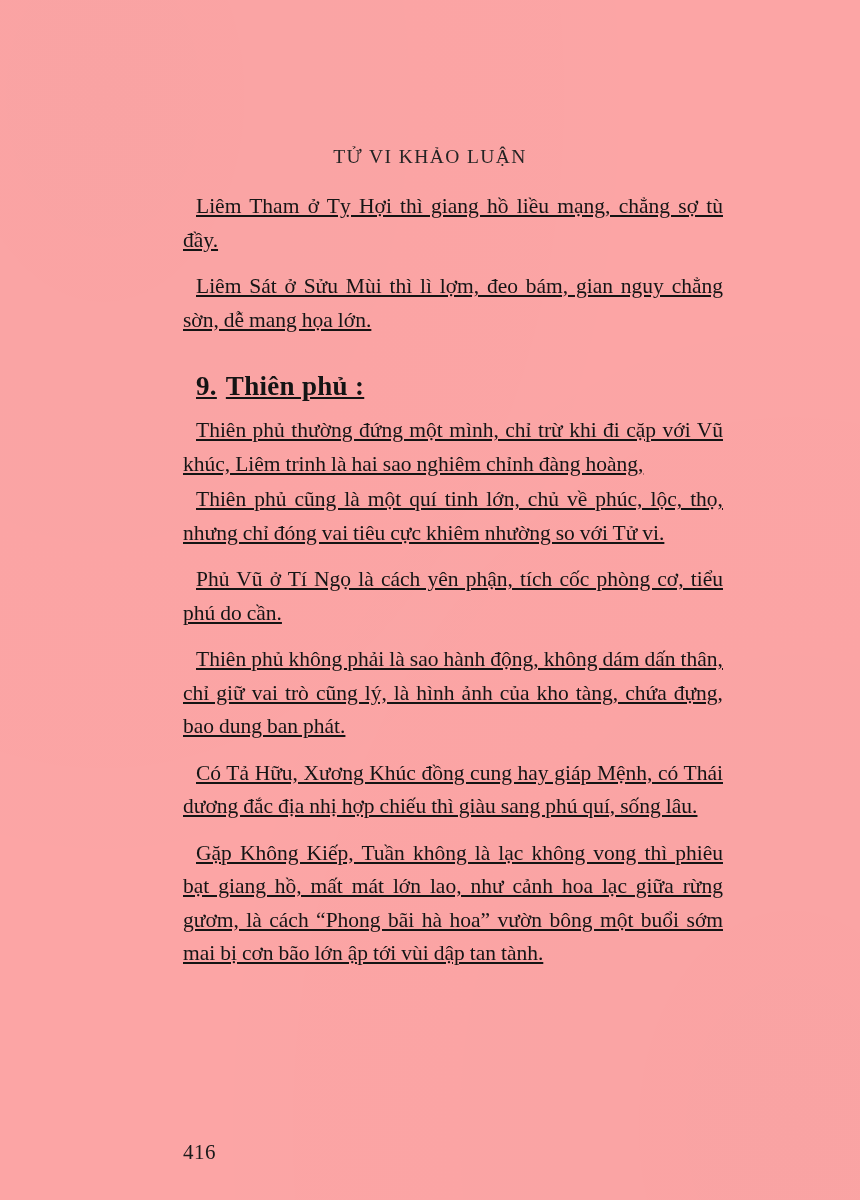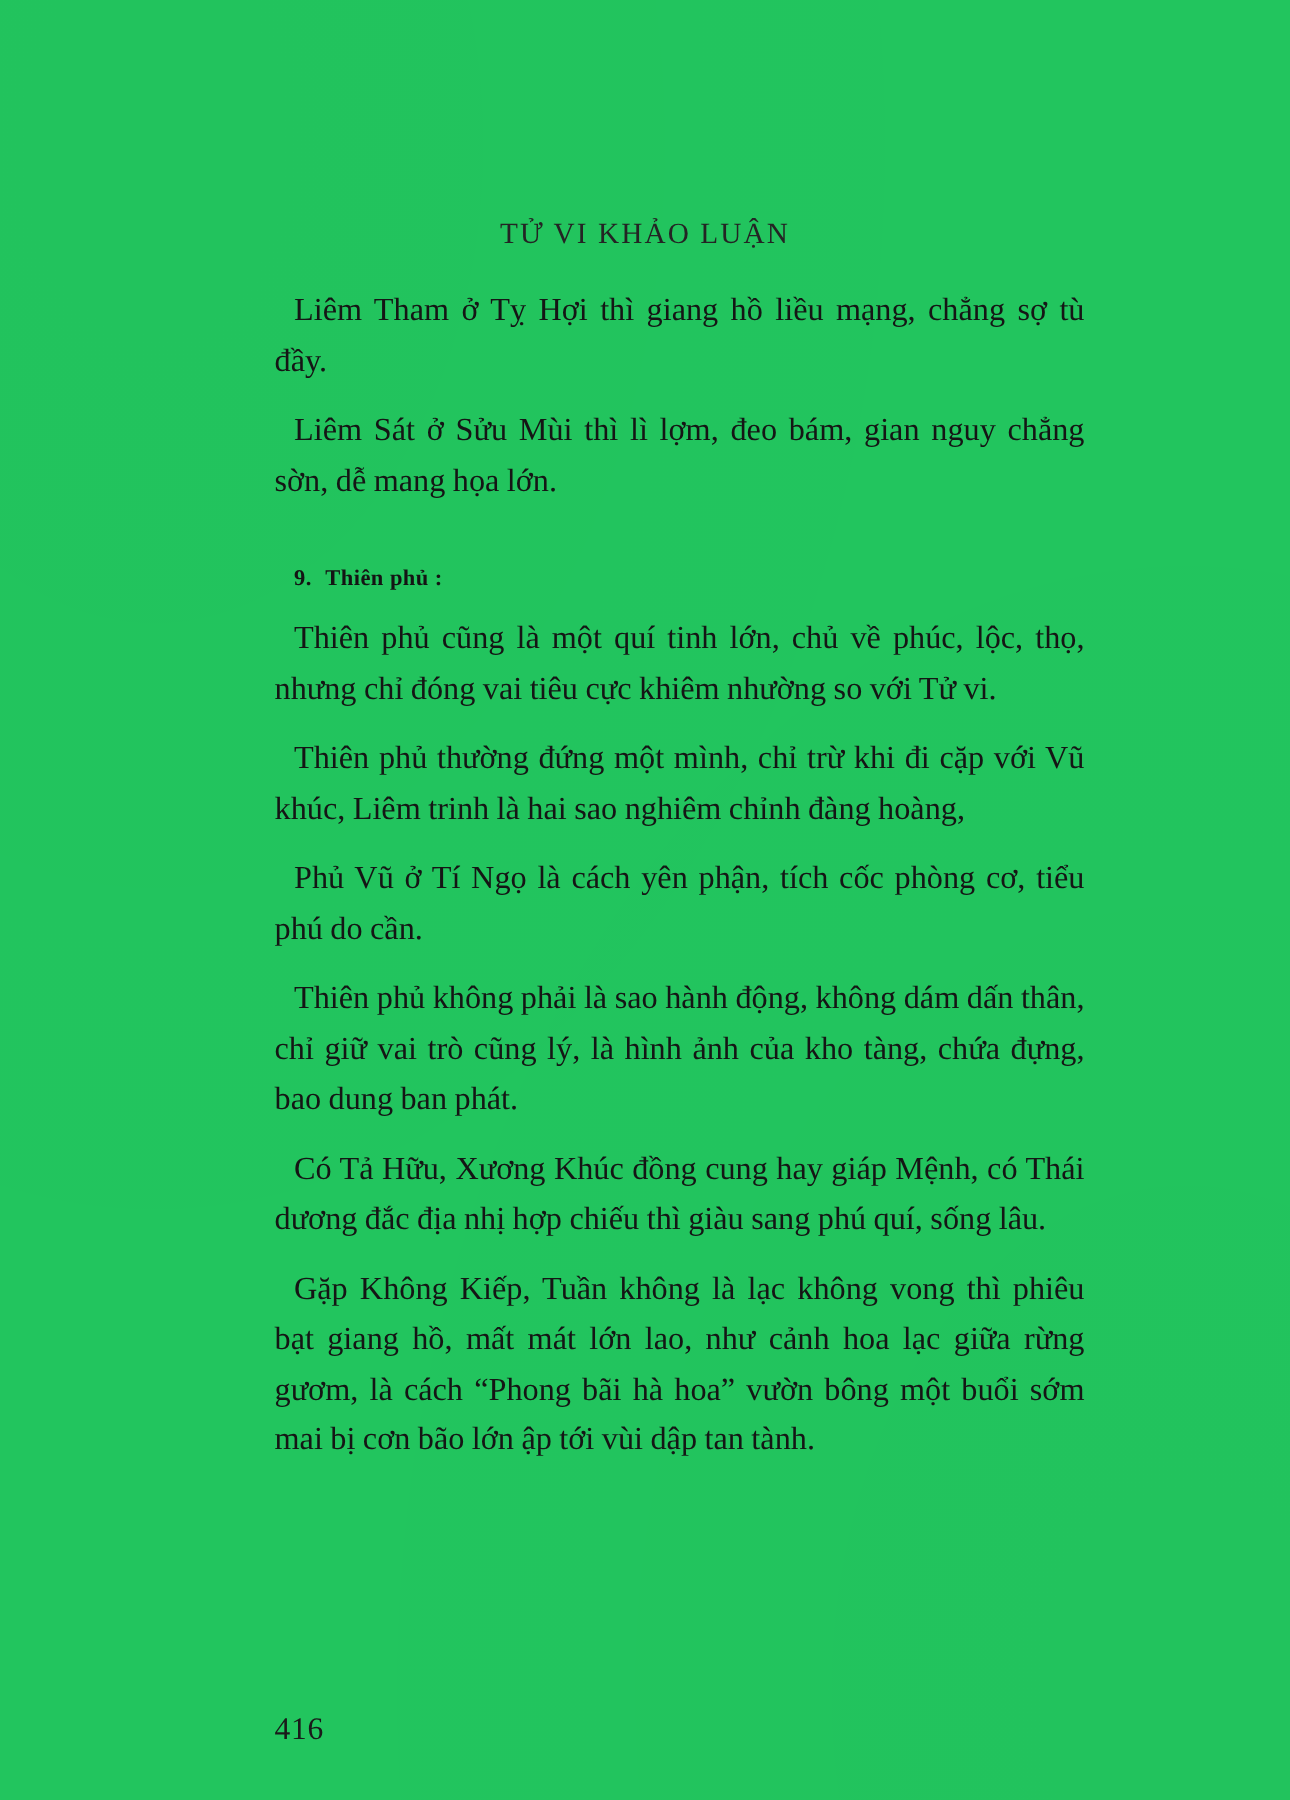--- a/index.html
+++ b/index.html
@@ -14,21 +14,21 @@
     overflow: hidden;
     font-family: "Liberation Serif", "DejaVu Serif", serif;
     color: #141414;
     -webkit-font-smoothing: none;
   }
 
   .page {
     position: relative;
     width: 860px;
     height: 1200px;
-    background: #22c55e;
+    background: #fca5a5;
     box-sizing: border-box;
   }
 
   
   .running-head {
     position: absolute;
     top: 146px;
     left: 0;
     width: 860px;
     text-align: center;
@@ -37,39 +37,40 @@
     color: #242424;
     font-family: "Liberation Serif", "DejaVu Serif", serif;
   }
 
   
   .text-column {
     position: absolute;
     top: 190px;
     left: 183px;
     width: 540px;
+    text-decoration: underline;
   }
 
   p.para {
     margin: 0 0 2px 0;
     font-size: 21.5px;
     line-height: 33.5px;
     text-align: justify;
     text-indent: 13px;
     word-spacing: -0.4px;
     color: #151515;
   }
 
   p.para.tight-top { margin-top: 0; }
 
   p.para.spaced { margin-top: 13px; }
 
   h2.section-heading {
     margin: 34px 0 8px 0;
-    font-size: 15px;
+    font-size: 27px;
     line-height: 30px;
     font-weight: bold;
     letter-spacing: 0.3px;
     text-indent: 13px;
   }
   h2.section-heading .heading-num { margin-right: 9px; }
 
   
   .folio {
     position: absolute;
@@ -103,23 +104,23 @@
 
     <p class="para tight-top">Liêm Tham ở Tỵ Hợi thì giang hồ liều mạng, chẳng sợ tù đầy.</p>
 
 
     <p class="para spaced">Liêm Sát ở Sửu Mùi thì lì lợm, đeo bám, gian nguy chẳng sờn, dễ mang họa lớn.</p>
 
     <h2 class="section-heading">
       <span class="heading-num">9.</span><span>Thiên phủ :</span>
     </h2>
 
+    <p class="para spaced">Thiên phủ thường đứng một mình, chỉ trừ khi đi cặp với Vũ khúc, Liêm trinh là hai sao nghiêm chỉnh đàng hoàng,</p>
+
     <p class="para">Thiên phủ cũng là một quí tinh lớn, chủ về phúc, lộc, thọ, nhưng chỉ đóng vai tiêu cực khiêm nhường so với Tử vi.</p>
-
-    <p class="para spaced">Thiên phủ thường đứng một mình, chỉ trừ khi đi cặp với Vũ khúc, Liêm trinh là hai sao nghiêm chỉnh đàng hoàng,</p>
 
 
     <p class="para spaced">Phủ Vũ ở Tí Ngọ là cách yên phận, tích cốc phòng cơ, tiểu phú do cần.</p>
 
 
     <p class="para spaced">Thiên phủ không phải là sao hành động, không dám dấn thân, chỉ giữ vai trò cũng lý, là hình ảnh của kho tàng, chứa đựng, bao dung ban phát.</p>
 
     <p class="para spaced">Có Tả Hữu, Xương Khúc đồng cung hay giáp Mệnh, có Thái dương đắc địa nhị hợp chiếu thì giàu sang phú quí, sống lâu.</p>
 
     <p class="para spaced">Gặp Không Kiếp, Tuần không là lạc không vong thì phiêu bạt giang hồ, mất mát lớn lao, như cảnh hoa lạc giữa rừng gươm, là cách “Phong bãi hà hoa” vườn bông một buổi sớm mai bị cơn bão lớn ập tới vùi dập tan tành.</p>

